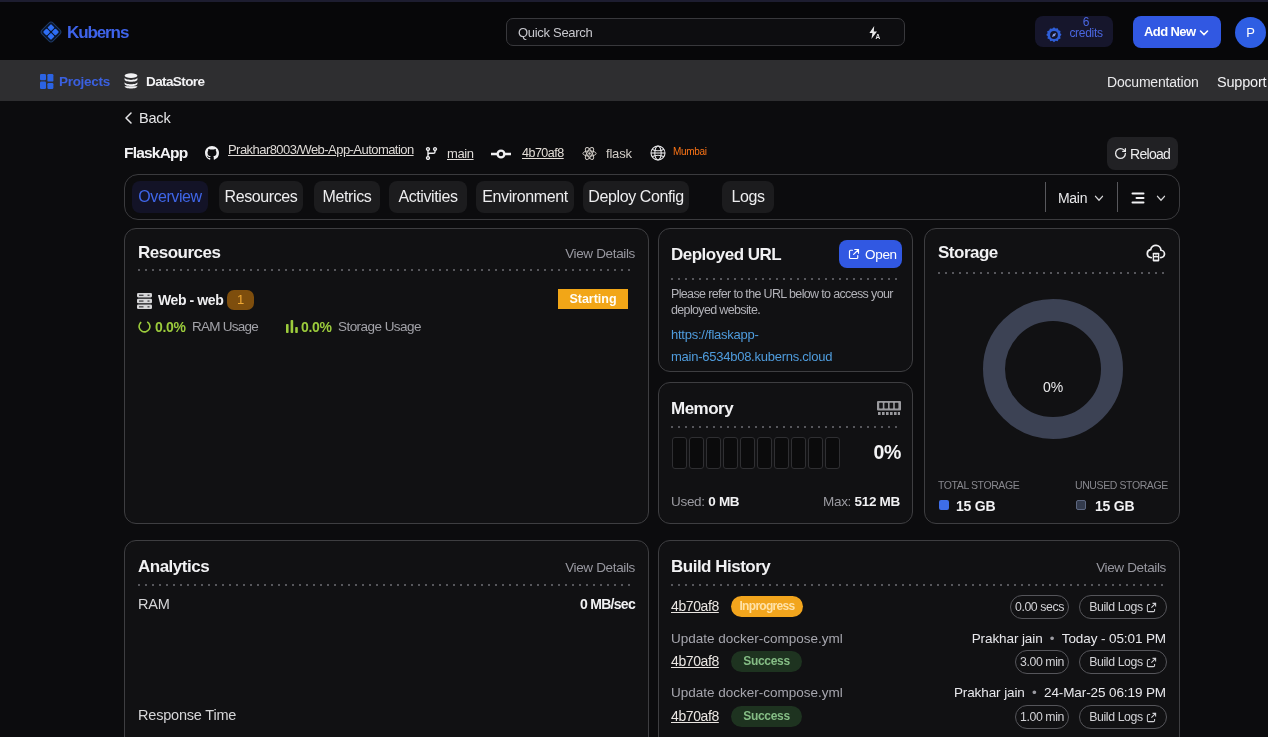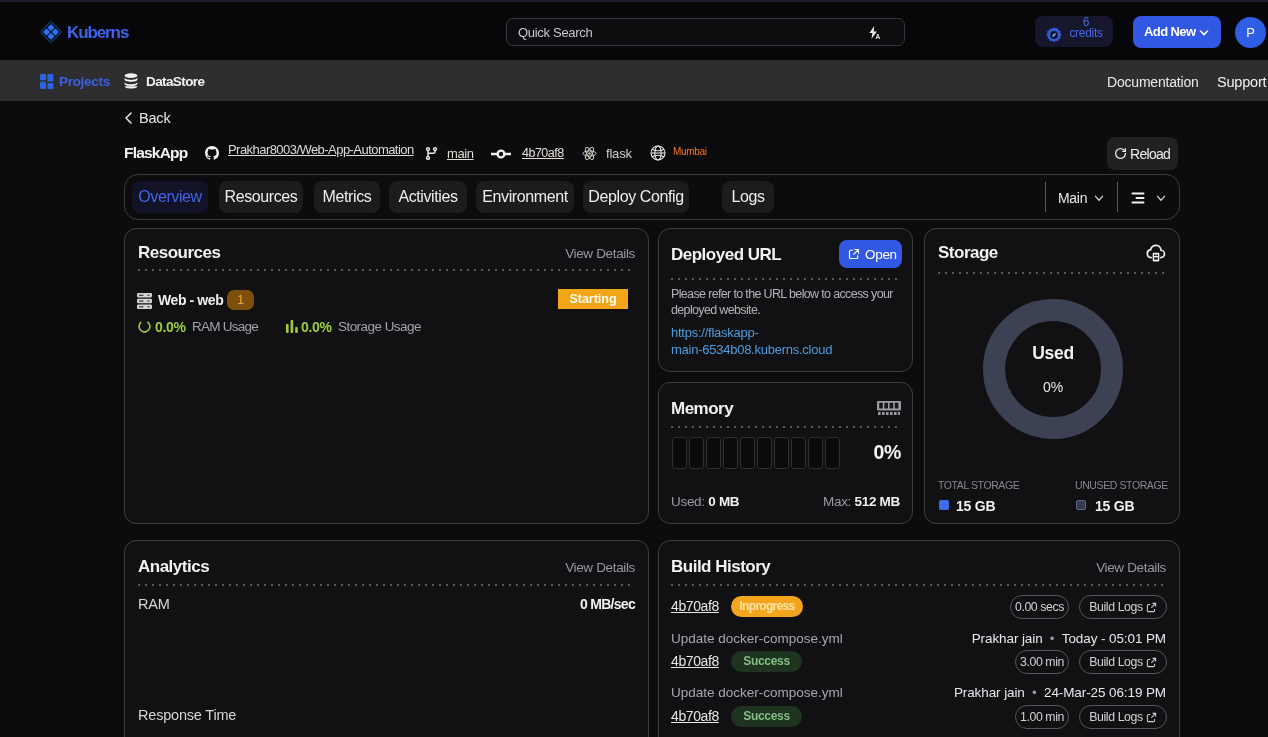--- a/index.html
+++ b/index.html
@@ -195,21 +195,21 @@
     <div class="ctitle" style="position:absolute;left:12px;top:16px;">Deployed URL</div>
     <div style="position:absolute;left:180px;top:11px;width:63px;height:28px;background:#3158e2;border-radius:8px;">
       <svg width="12" height="12" viewBox="0 0 16 16" style="position:absolute;left:9px;top:8px;">
           <path d="M6 3H3.5A1.5 1.5 0 0 0 2 4.5v8A1.5 1.5 0 0 0 3.5 14h8a1.5 1.5 0 0 0 1.5-1.5V10" stroke="#fff" stroke-width="1.6" fill="none" stroke-linecap="round"></path>
           <path d="M9 2h5v5M13.7 2.3L7.5 8.5" stroke="#fff" stroke-width="1.6" fill="none" stroke-linecap="round" stroke-linejoin="round"></path>
         </svg>
       <span style="position:absolute;left:26px;top:7px;font-size:13.5px;letter-spacing:-0.3px;color:#fff;">Open</span>
     </div>
     <div class="dotted" style="position:absolute;left:12px;right:12px;top:49px;"></div>
     <div style="position:absolute;left:12px;top:58px;width:240px;font-size:12.5px;letter-spacing:-0.65px;color:#b2b2b8;line-height:15.5px;">Please refer to the URL below to access your deployed website.</div>
-    <div style="position:absolute;left:12px;top:95px;width:210px;font-size:13px;letter-spacing:-0.25px;color:#4f9cdd;line-height:17px;text-decoration:underline;text-decoration-color:rgba(79,156,221,0);">https://flaskapp-<br>main-6534b08.kuberns.cloud</div>
+    <div style="position:absolute;left:12px;top:95px;width:210px;font-size:13px;letter-spacing:-0.25px;color:#4f9cdd;line-height:22px;text-decoration:underline;text-decoration-color:rgba(79,156,221,0);">https://flaskapp-<br>main-6534b08.kuberns.cloud</div>
   </div>
 
   <div class="card" style="left:658px;top:382px;width:255px;height:142px;">
     <div class="ctitle" style="position:absolute;left:12px;top:16px;">Memory</div>
     <svg style="position:absolute;right:11px;top:18px;" width="24" height="14" viewBox="0 0 24 14">
       <rect x="0" y="0" width="24" height="9.5" rx="1" fill="#9a9a9e"></rect>
       <g fill="#151517">
         <rect x="2.2" y="1.8" width="3.6" height="5.6" rx="0.6"></rect>
         <rect x="7.4" y="1.8" width="3.6" height="5.6" rx="0.6"></rect>
         <rect x="12.6" y="1.8" width="3.6" height="5.6" rx="0.6"></rect>
@@ -248,21 +248,20 @@
       <path d="M5.2 14.6a4 4 0 0 1-.5-7.95 5.2 5.2 0 0 1 10.3.6 3.6 3.6 0 0 1-.4 7.3" fill="none" stroke="#f0f0f2" stroke-width="1.7" stroke-linecap="round"></path>
       <rect x="6.7" y="9.8" width="6.6" height="8.6" rx="0.8" fill="#f0f0f2"></rect>
       <circle cx="8.9" cy="12.2" r="0.9" fill="#111113"></circle>
       <circle cx="11.1" cy="12.2" r="0.9" fill="#111113"></circle>
       <rect x="8.1" y="14.4" width="3.8" height="2.2" fill="#111113"></rect>
     </svg>
     <div class="dotted" style="position:absolute;left:13px;right:13px;top:43px;"></div>
     <svg style="position:absolute;left:58px;top:70px;" width="140" height="140" viewBox="0 0 140 140">
       <circle cx="70" cy="70" r="59" fill="none" stroke="#3c4254" stroke-width="22"></circle>
     </svg>
-    <div style="position:absolute;left:0;top:114px;width:256px;text-align:center;font-size:17.5px;letter-spacing:-0.3px;font-weight:bold;color:#f2f2f4;">Used</div>
     <div style="position:absolute;left:0;top:150px;width:256px;text-align:center;font-size:14px;color:#e8e8ea;">0%</div>
     <div style="position:absolute;left:13px;top:250px;font-size:10.5px;color:#87878d;letter-spacing:-0.4px;">TOTAL STORAGE</div>
     <div style="position:absolute;left:14px;top:271px;width:10px;height:10px;background:#3e6de8;border-radius:2px;"></div>
     <div style="position:absolute;left:31px;top:269px;font-size:14px;letter-spacing:-0.2px;font-weight:bold;color:#f1f1f3;">15 GB</div>
     <div style="position:absolute;left:150px;top:250px;font-size:10.5px;color:#87878d;letter-spacing:-0.4px;">UNUSED STORAGE</div>
     <div style="position:absolute;left:151px;top:271px;width:10px;height:10px;background:#333b4d;border:1px solid #5d6780;border-radius:2px;"></div>
     <div style="position:absolute;left:170px;top:269px;font-size:14px;letter-spacing:-0.2px;font-weight:bold;color:#f1f1f3;">15 GB</div>
   </div>
 
   <div class="card" style="left:124px;top:540px;width:525px;height:230px;">

